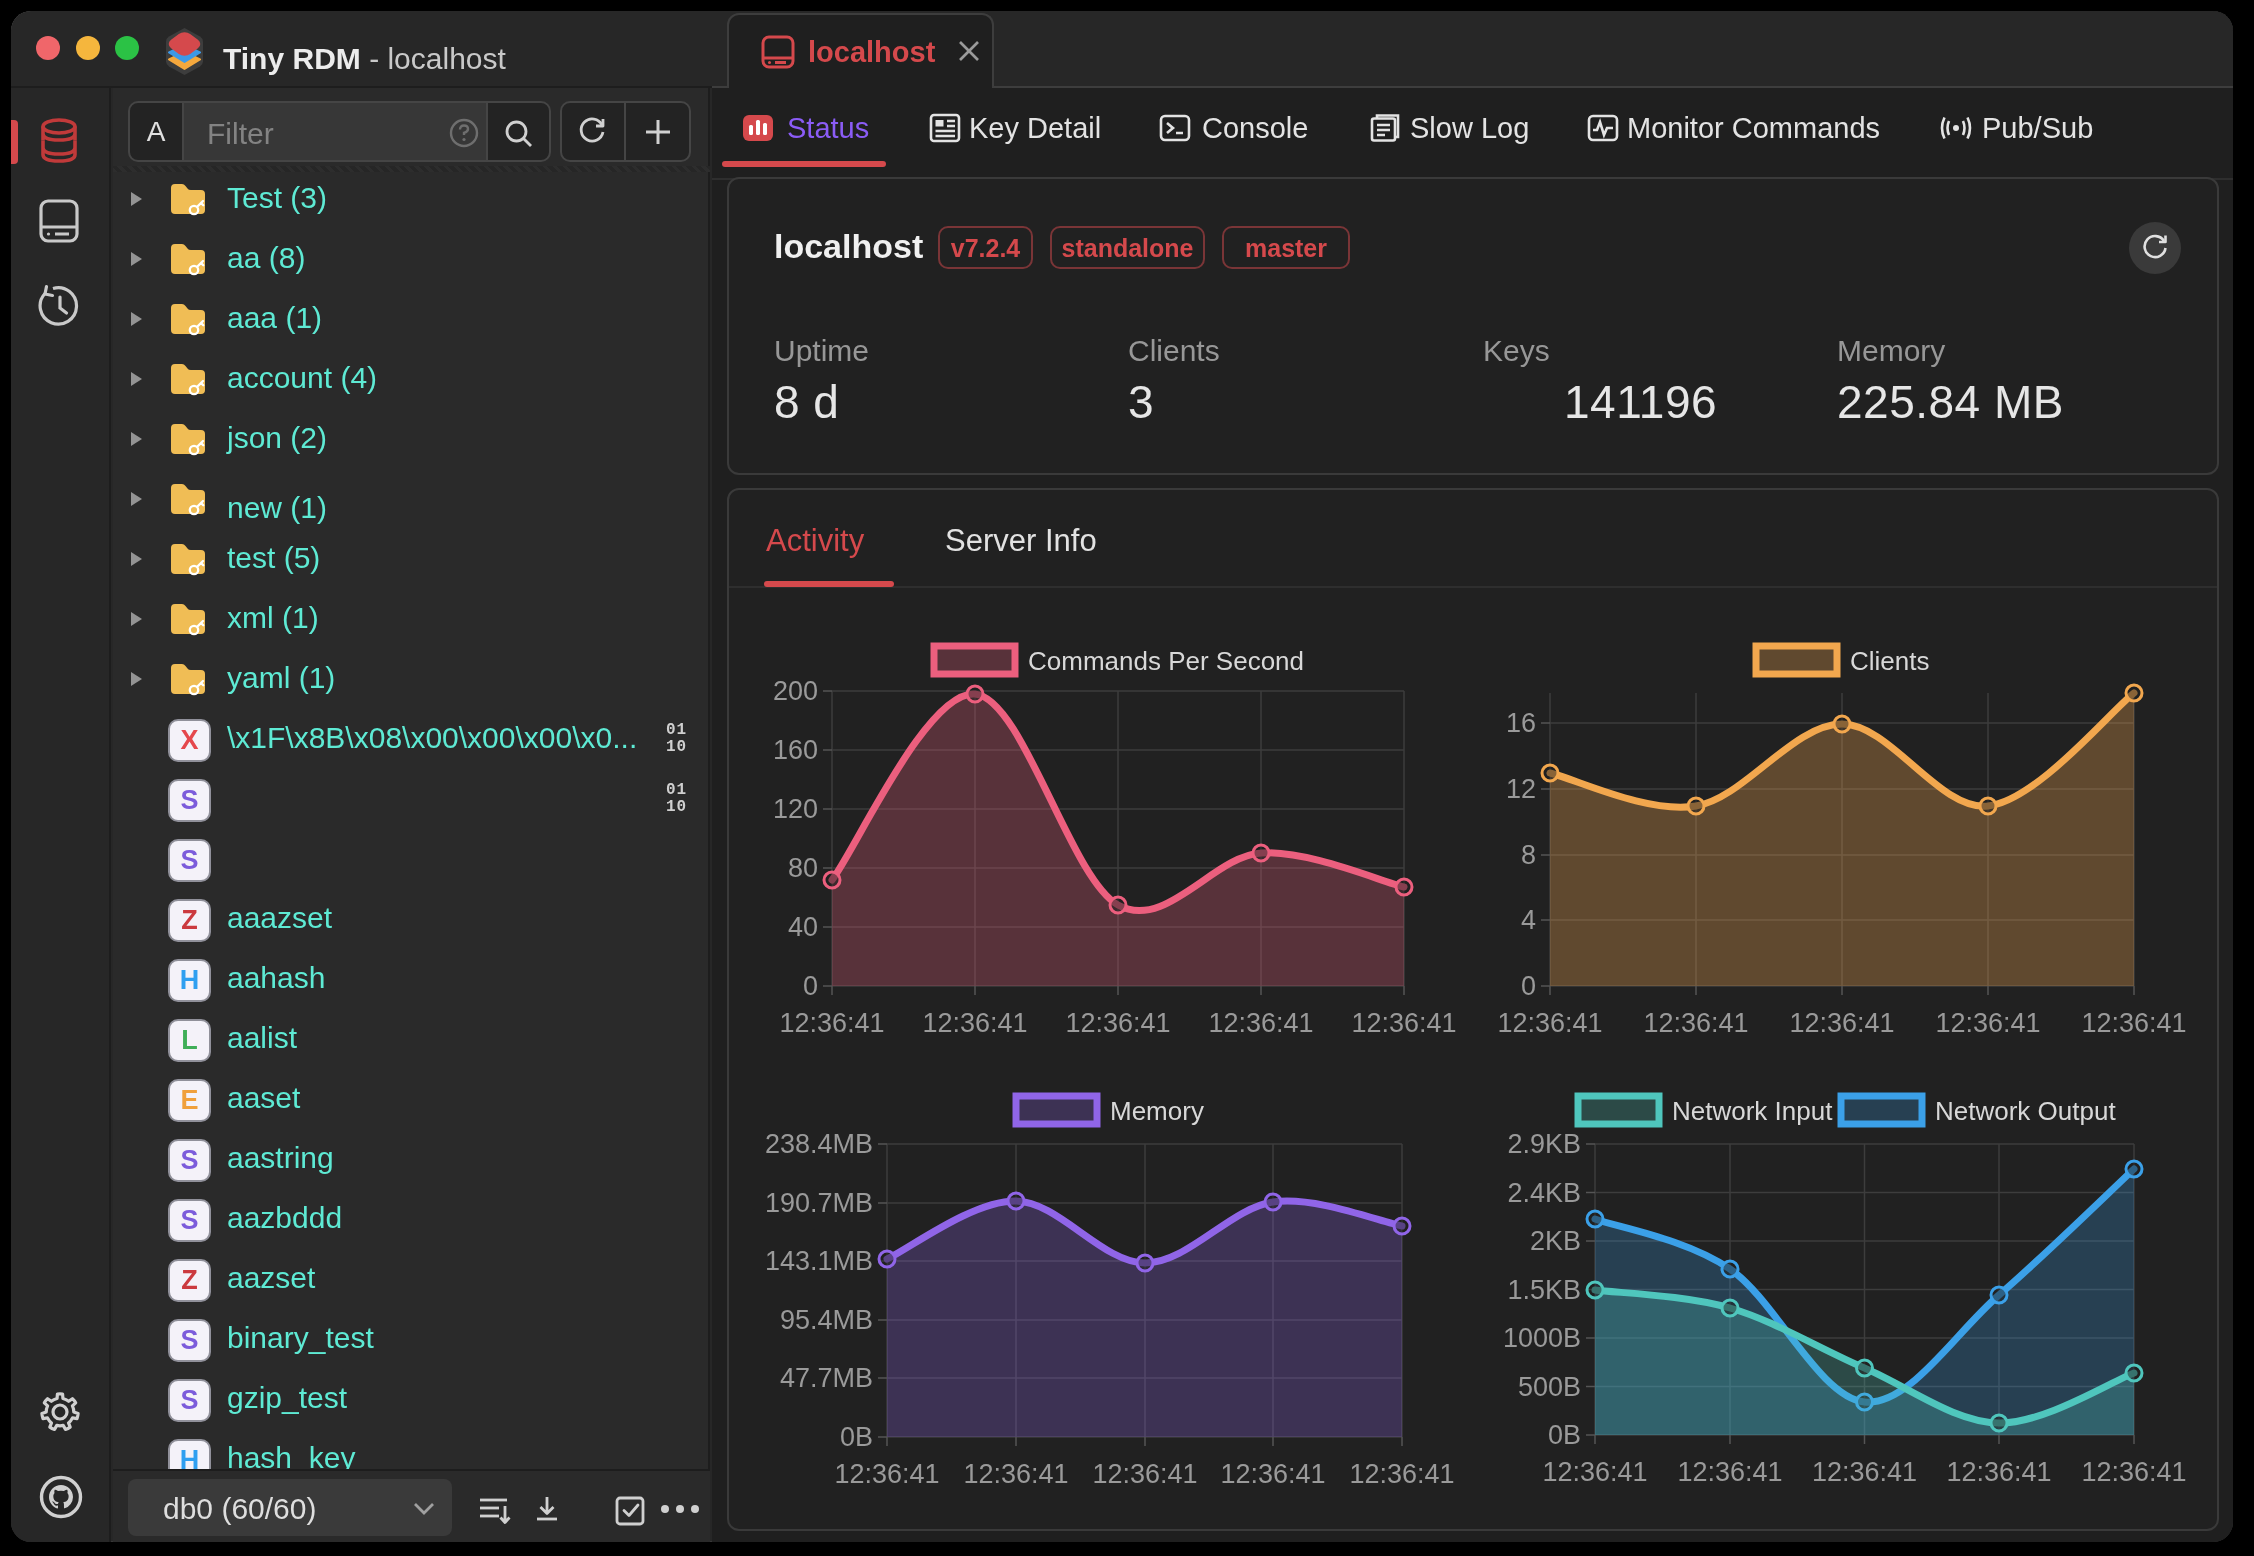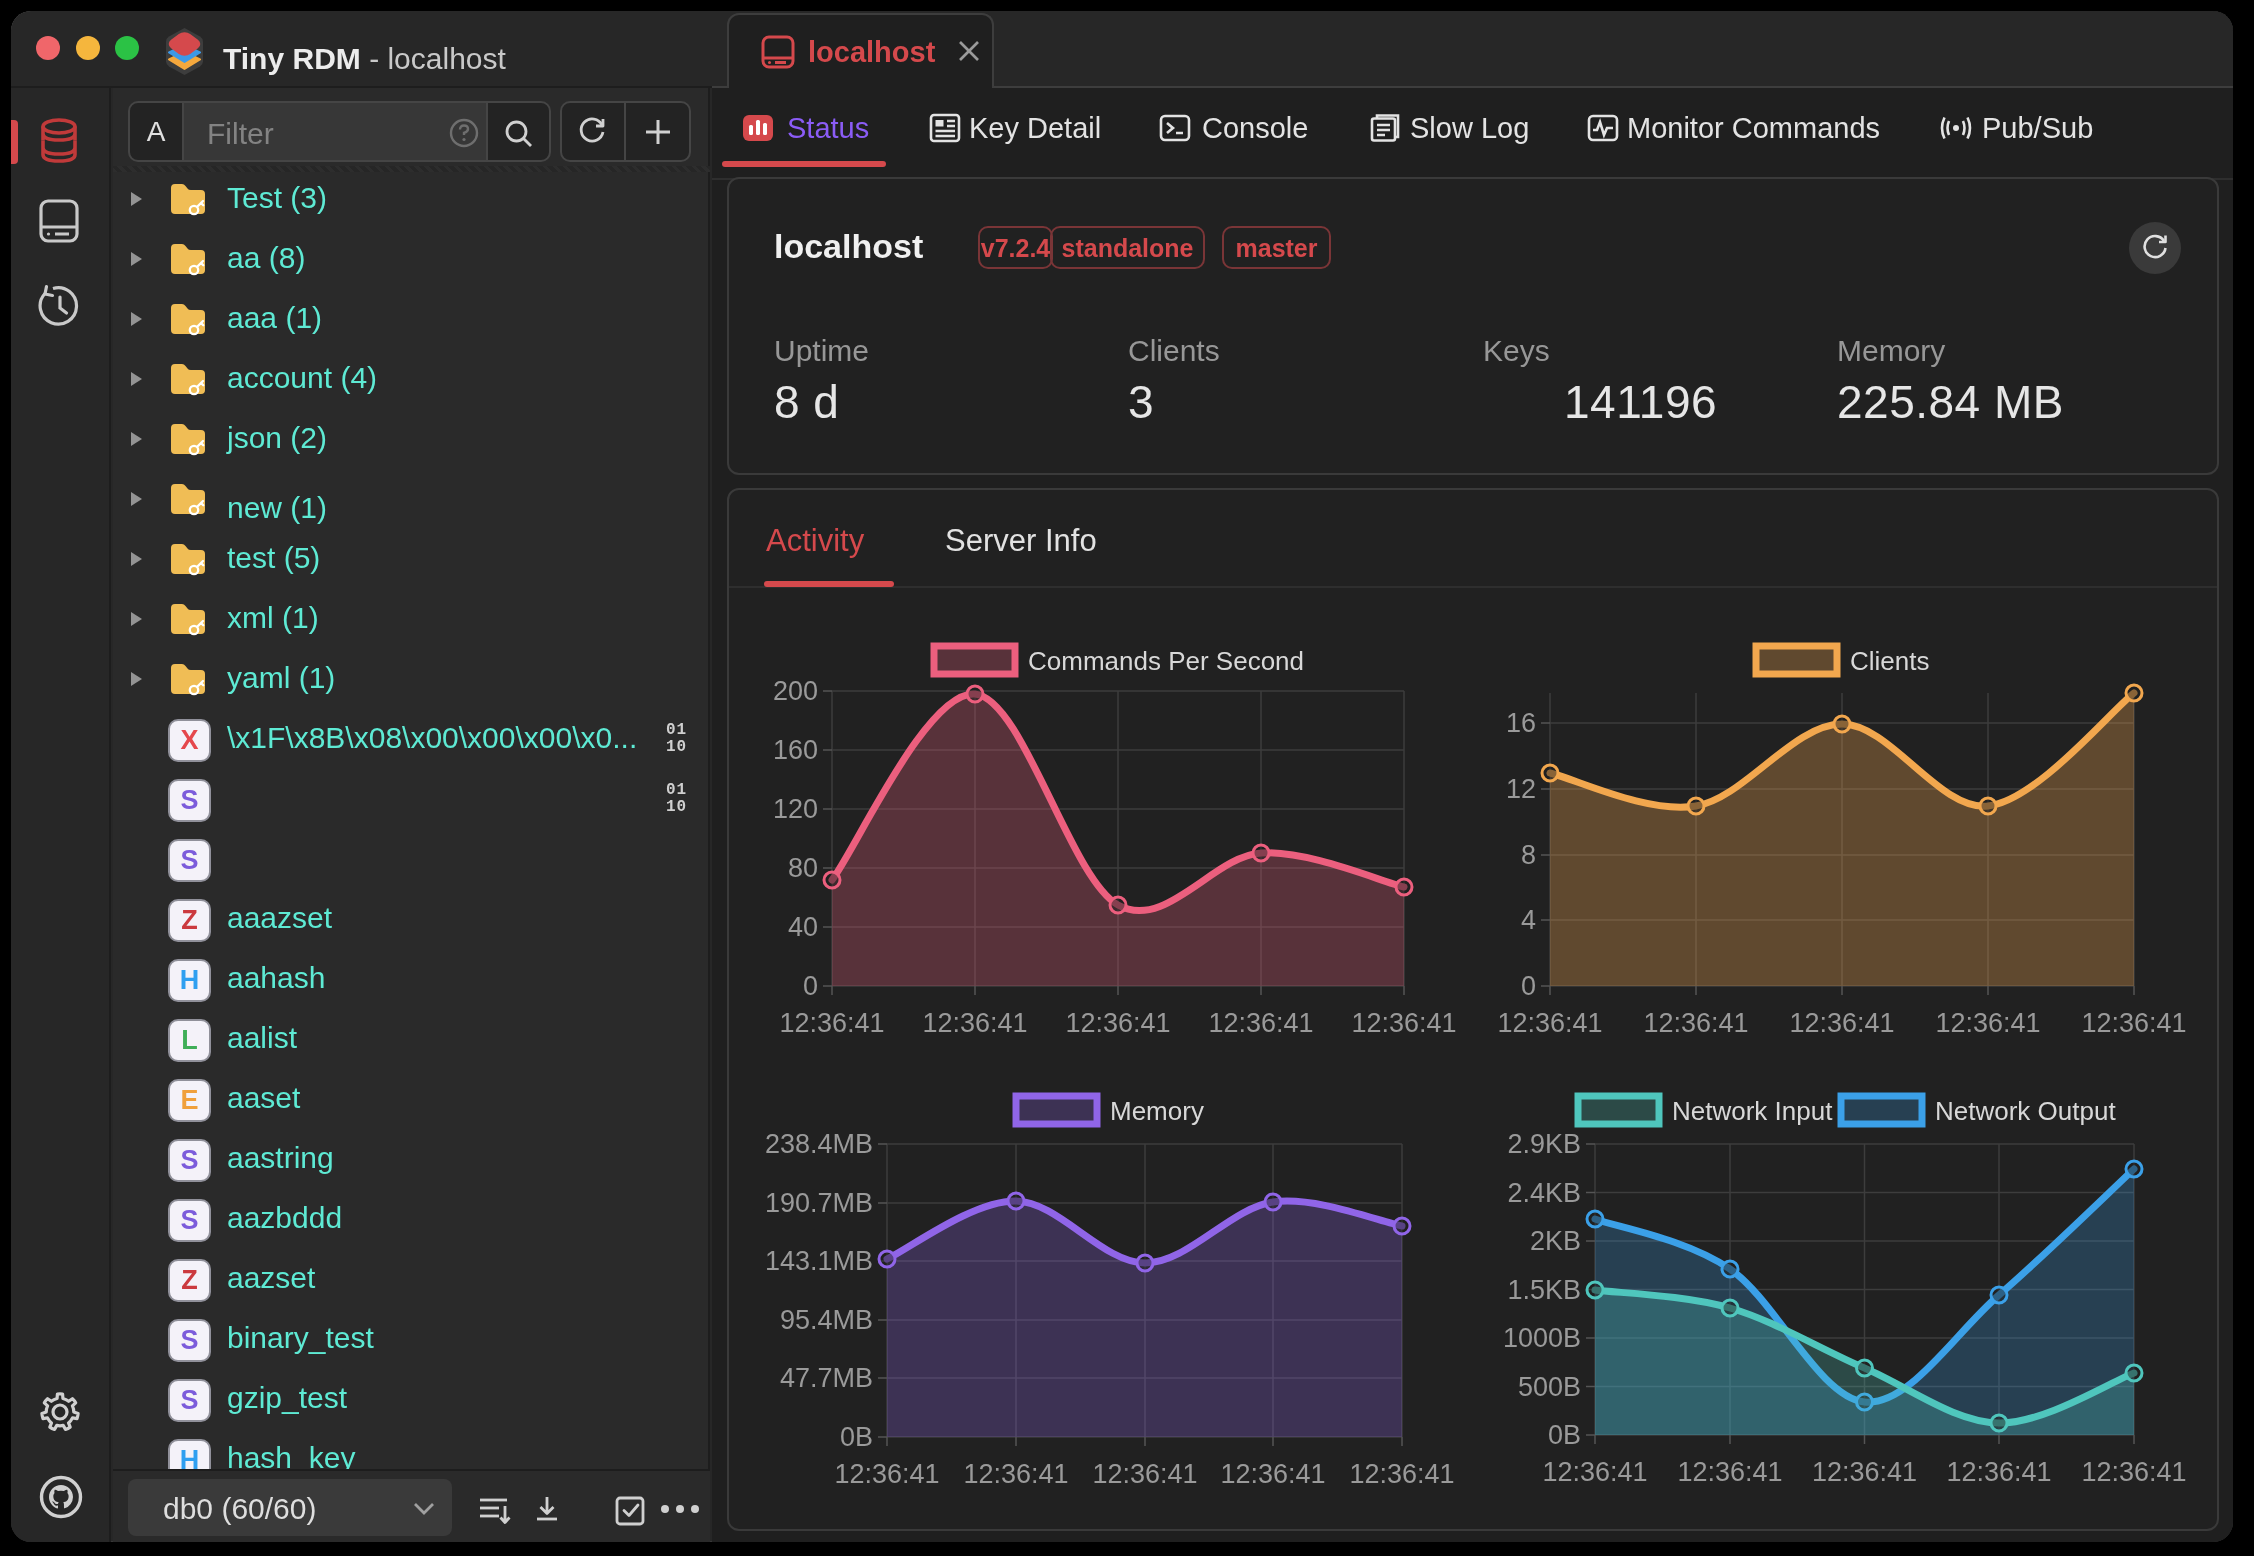--- a/index.html
+++ b/index.html
@@ -269,23 +269,23 @@
       <path d="M6.5 5.5 Q1.5 16 6.5 26.5"></path>
 <path d="M25 9 Q28 16 25 23"></path>
       <path d="M29.5 5.5 Q34.5 16 29.5 26.5"></path>
 </svg>
 <div class="abs stab" style="left:1971px;top:101px">Pub/Sub</div>
 <div class="abs" style="left:701px;top:167px;width:1521px;height:2px;background:#2e2e2e"></div>
 <div class="abs" style="left:711px;top:150px;width:164px;height:6px;background:#d5494c;border-radius:3px"></div>
 
 <div class="abs" style="left:716px;top:166px;width:1492px;height:298px;border:2px solid #3a3a3a;border-radius:12px;background:#212121"></div>
 <div class="abs" style="left:763px;top:216px;font-size:34px;font-weight:bold;color:#f0f0f0">localhost</div>
-<div class="rbadge" style="left:967px;top:215px;width:75px">v7.2.4</div>
+<div class="rbadge" style="left:927px;top:215px;width:95px">v7.2.4</div>
 <div class="rbadge" style="left:1039px;top:215px;width:155px">standalone</div>
-<div class="rbadge" style="left:1211px;top:215px;width:109px">master</div>
+<div class="rbadge" style="left:1211px;top:215px;width:128px">master</div>
 <div class="abs" style="left:2118px;top:211px;width:52px;height:52px;border-radius:50%;background:#3a3a3a"></div>
 <svg class="abs" style="left:2128px;top:221px" width="32" height="32" viewBox="0 0 32 32" fill="none" stroke="#e0e0e0" stroke-width="2.6">
 <path d="M25 9 A10.5 10.5 0 1 0 26.5 16"></path>
 <path d="M26.5 3.5 V10 H20" stroke-linejoin="round"></path>
 </svg>
 <div class="statlbl" style="left:763px;top:323px">Uptime</div>
 <div class="statlbl" style="left:1117px;top:323px">Clients</div>
 <div class="statlbl" style="left:1472px;top:323px">Keys</div>
 <div class="statlbl" style="left:1826px;top:323px">Memory</div>
 <div class="statval" style="left:763px;top:364px">8 d</div>

